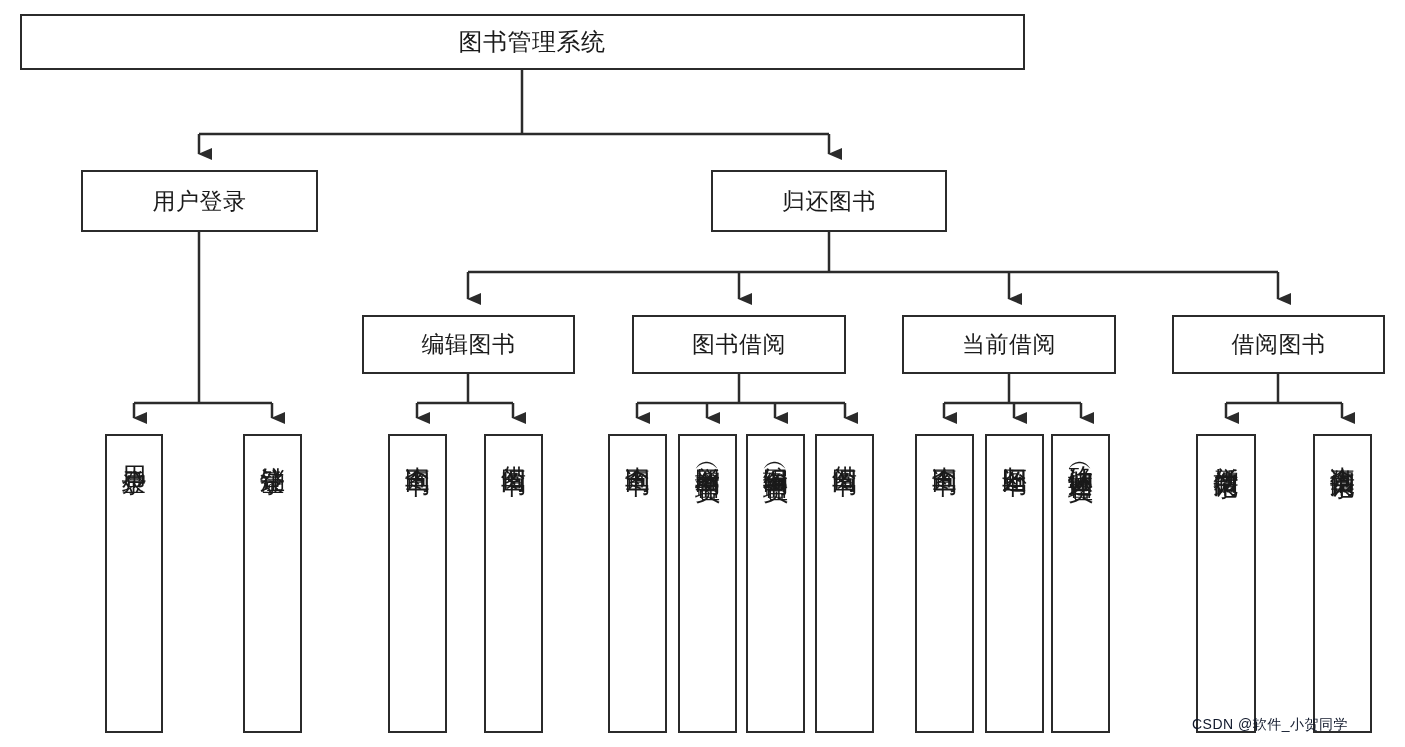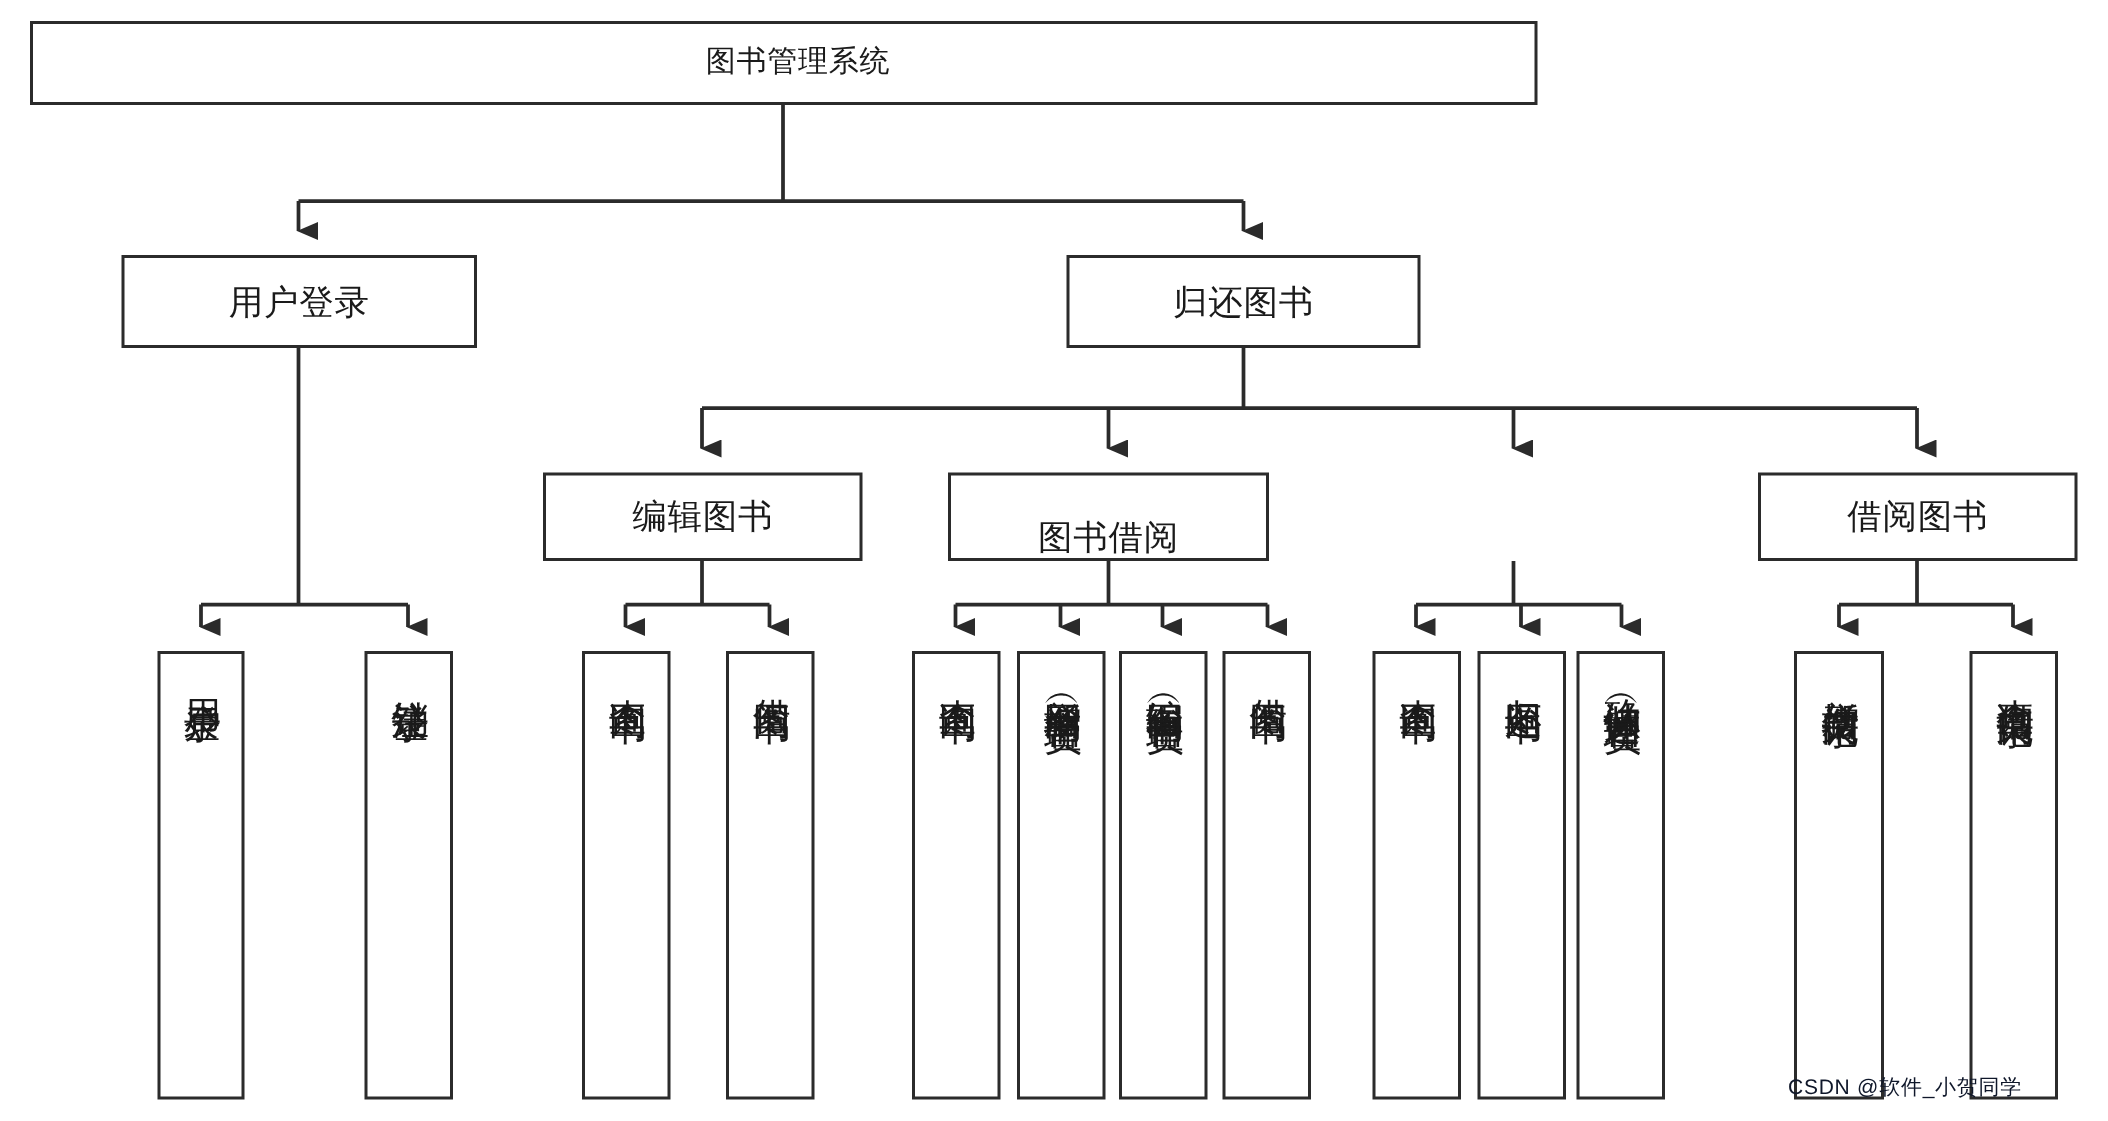--- a/index.html
+++ b/index.html
@@ -40,21 +40,21 @@
     text-align: center;
     line-height: 1.16;
     letter-spacing: 0.5px;
   }
   
   .node.horiz .lbl {
     font-size: 23px;
     white-space: nowrap;
   }
   .node.root .lbl {
-    font-size: 20px;
+    font-size: 24px;
     margin-left: 19px;
   }
   
   .node.vert {
     align-items: flex-start;
     justify-content: center;
     padding-top: 10px;
   }
   .node.vert .lbl {
     writing-mode: vertical-rl;
@@ -134,22 +134,25 @@
   <div class="node horiz" style="left:81px; top:170px; width:237px; height:62px;">
     <span class="lbl">用户登录</span>
   </div>
   <div class="node horiz" style="left:711px; top:170px; width:236px; height:62px;">
     <span class="lbl">归还图书</span>
   </div>
 
   <div class="node horiz" style="left:362px; top:315px; width:213px; height:59px;">
     <span class="lbl">编辑图书</span>
   </div>
-  <div class="node horiz" style="left:632px; top:315px; width:214px; height:59px;align-items:flex-end;">
+  <div class="node horiz" style="left:632px; top:315px; width:214px; height:59px;">
     <span class="lbl">图书借阅</span>
+  </div>
+  <div class="node horiz" style="left:902px; top:315px; width:214px; height:59px;">
+    <span class="lbl">当前借阅</span>
   </div>
   <div class="node horiz" style="left:1172px; top:315px; width:213px; height:59px;">
     <span class="lbl">借阅图书</span>
   </div>
 
   <div class="node vert" style="left:105px; top:434px; width:58px; height:299px;">
     <span class="lbl">用户登录</span>
   </div>
   <div class="node vert" style="left:243px; top:434px; width:59px; height:299px;">
     <span class="lbl">注销登录</span>

